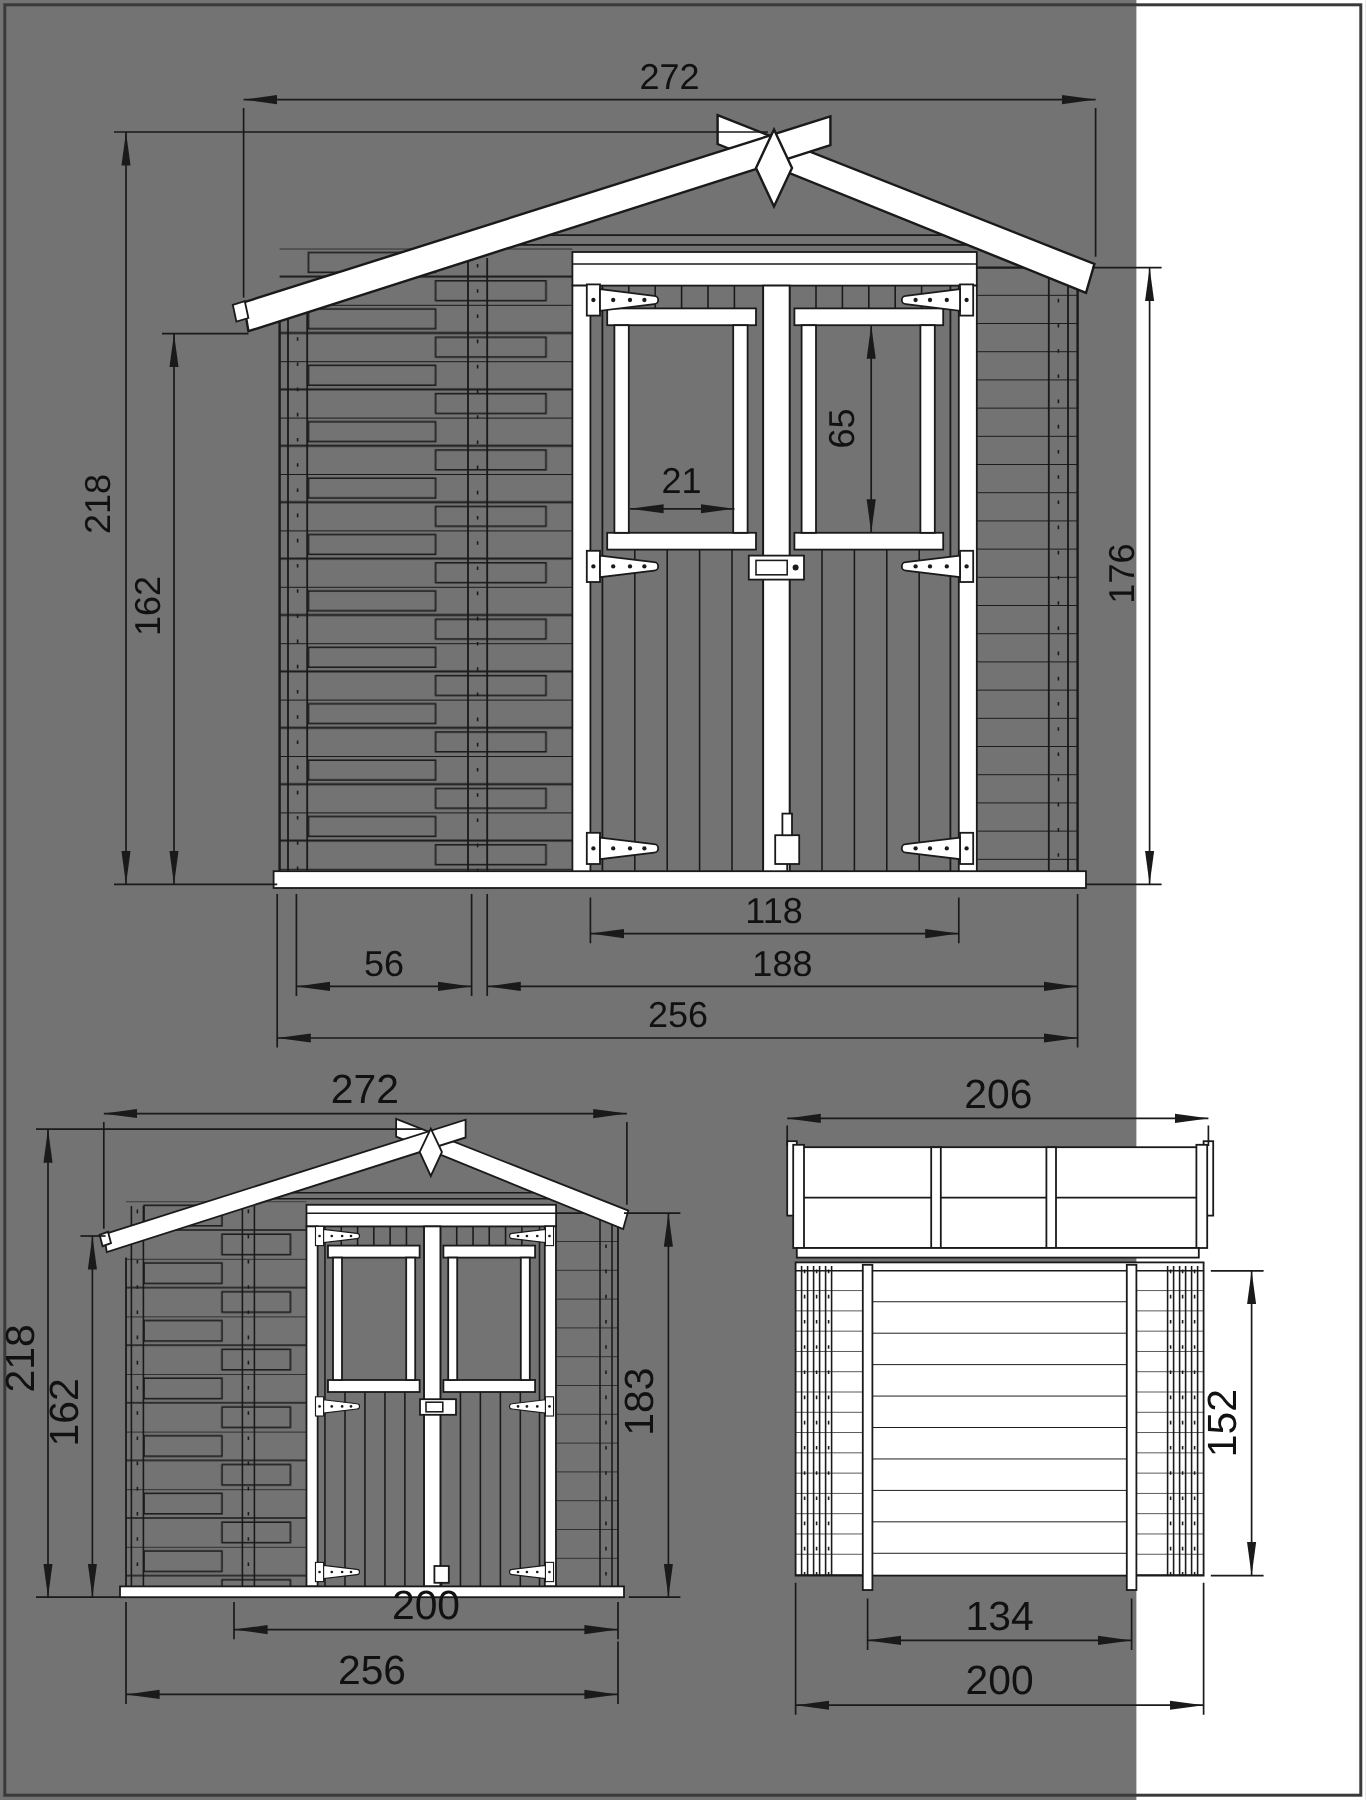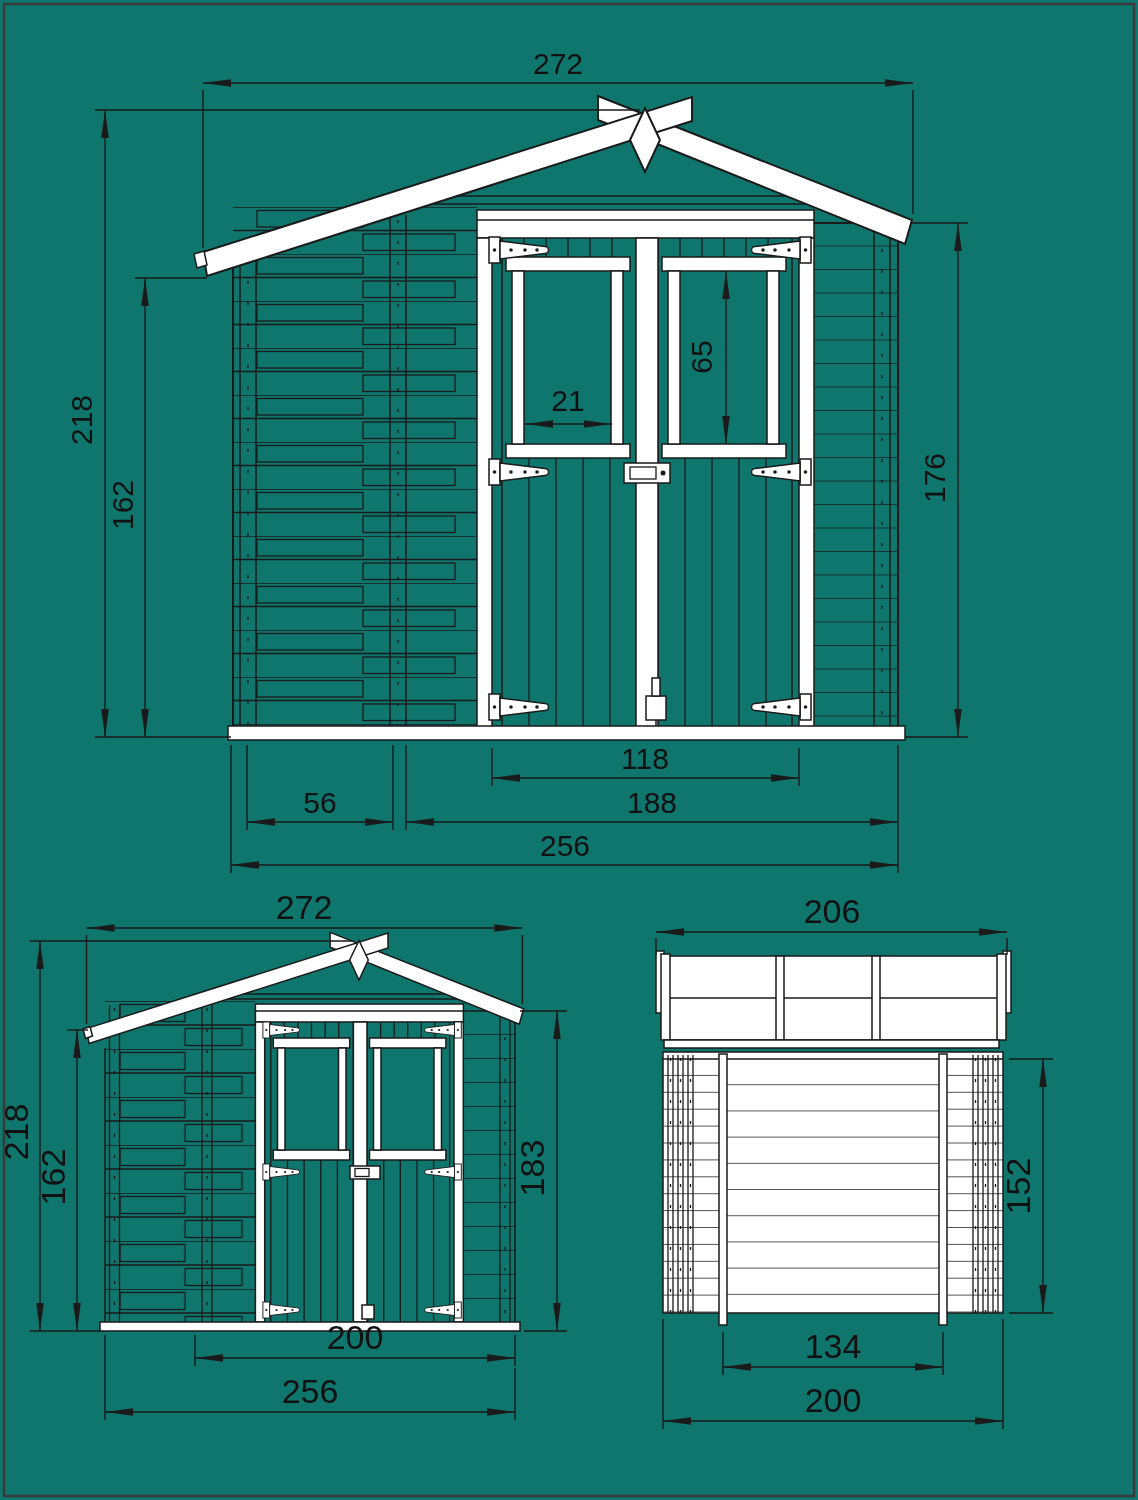--- a/index.html
+++ b/index.html
@@ -1,16 +1,16 @@
 <!DOCTYPE html>
 <html><head>
 <meta charset="utf-8">
 <style>
   html,body { margin:0; padding:0; background:#fff; }
-  .stage { position:relative; width:1138px; height:1500px; background:#0f766e; }
+  .stage { position:relative; width:947px; height:1500px; background:#737373; }
   svg { display:block; }
   
   .s2   { fill:none; stroke:#1a1a1a; stroke-width:2; }
   .s15  { fill:none; stroke:#1a1a1a; stroke-width:1.5; }
   .s13  { fill:none; stroke:#1a1a1a; stroke-width:1.3; }
   .wf   { fill:#ffffff; stroke:#1a1a1a; stroke-width:2; }
   .wf15 { fill:#ffffff; stroke:#1a1a1a; stroke-width:1.5; }
   .blk  { fill:#1a1a1a; stroke:none; }
   .dim  { fill:none; stroke:#1a1a1a; stroke-width:1.4; }
   .dsh  { stroke-dasharray:3 18; }

